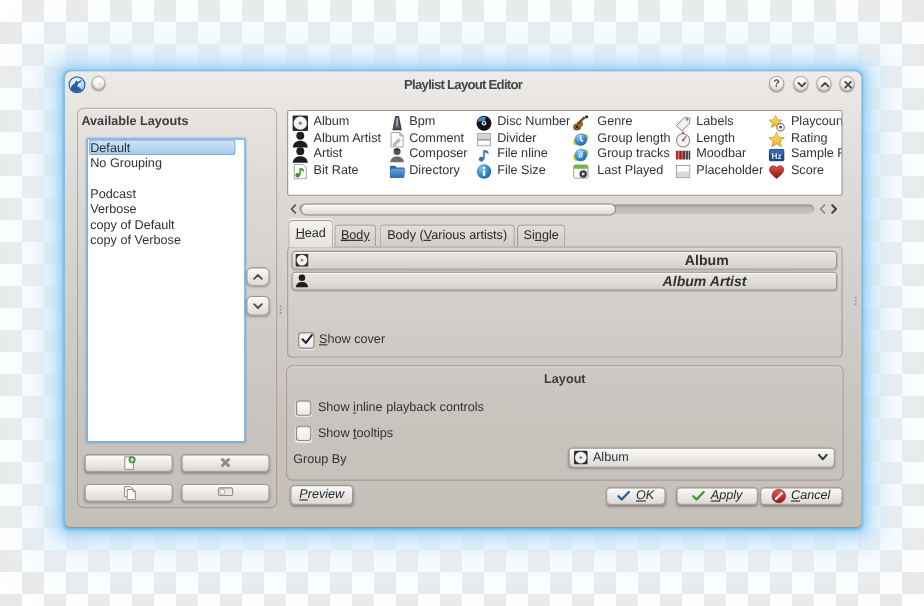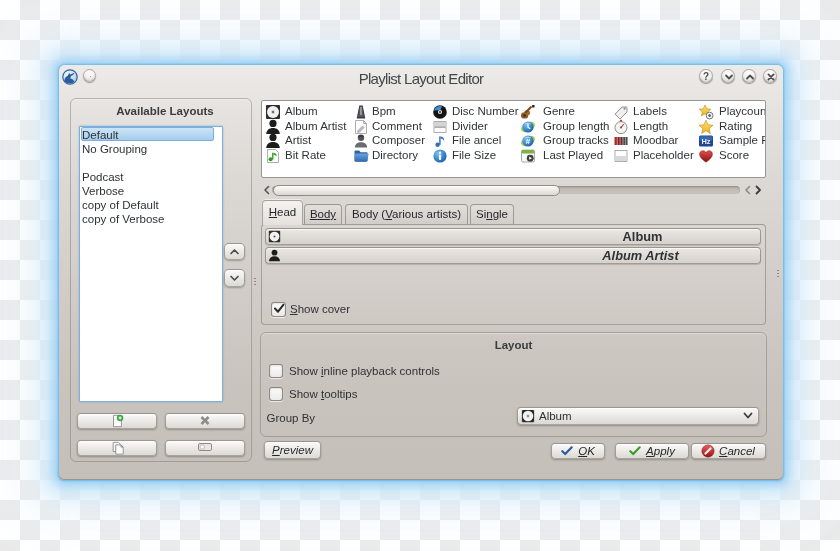--- a/index.html
+++ b/index.html
@@ -15,21 +15,21 @@
   background:linear-gradient(180deg,#edebe9 0%,#e6e3e0 10%,#dcd8d4 28%,#d1ccc7 55%,#cac4bf 75%,#c5bfb9 100%);
   box-shadow:
     inset 0 -1px 0 rgba(120,110,104,.55),
     0 0 2px 1px rgba(105,180,230,.95),
     0 0 8px 5px rgba(145,202,242,.8),
     0 0 18px 14px rgba(190,224,248,.68),
     0 0 34px 28px rgba(224,240,252,.55),
     0 0 62px 50px rgba(240,248,254,.34);
 }
 .t { position:absolute; color:#2f3234; font-size:11.5px; white-space:nowrap; }
-.title { position:absolute; top:70px; left:59px; width:724px; text-align:center; font-weight:normal; font-size:15px; color:#44474a; letter-spacing:-0.7px;}
+.title { position:absolute; top:70px; left:59px; width:724px; text-align:center; font-weight:bold; font-size:12px; color:#44474a; letter-spacing:-0.7px;}
 
 .tbtn {
   position:absolute; width:14px; height:14px; border-radius:50%;
   background:radial-gradient(circle at 50% 32%, #ffffff 0%, #f2f1ef 45%, #d9d6d2 80%, #c9c5c0 100%);
   box-shadow:0 1px 1px rgba(0,0,0,.35), inset 0 1px 1px rgba(255,255,255,.9);
   border:1px solid rgba(110,105,100,.45);
 }
 .tbtn svg { position:absolute; left:1px; top:1px; }
 
 .grp {
@@ -107,21 +107,21 @@
   <svg width="12" height="12" viewBox="0 0 12 12">
       <path d="M3 7.5l3-3 3 3" fill="none" stroke="#4b4d4f" stroke-width="1.8" stroke-linecap="round" stroke-linejoin="round"></path>
     </svg>
 </div>
 <div class="tbtn" style="left:763px;top:69.3px">
   <svg width="12" height="12" viewBox="0 0 12 12">
       <path d="M3.4 3.4l5.2 5.2M8.6 3.4L3.4 8.6" fill="none" stroke="#4b4d4f" stroke-width="1.8" stroke-linecap="round"></path>
     </svg>
 </div>
 <div class="grp" style="left:70px;top:98px;width:182px;height:364px;"></div>
-<div class="gtitle" style="left:74px;top:104.5px;width:182px;text-align:center">Available Layouts</div>
+<div class="gtitle" style="left:74px;top:104.5px;width:182px;text-align:left">Available Layouts</div>
 <div style="position:absolute;left:79px;top:126px;width:144px;height:276px;background:#ffffff;border:1px solid #7fb0da;border-radius:1px;box-shadow:0 0 2px rgba(100,160,215,.8)">
   <div style="position:absolute;left:1px;top:0px;width:133px;height:14px;background:linear-gradient(180deg,#cce4f6,#a6cdec);border:1px solid #7aade0;border-radius:2px"></div>
   <div class="t" style="left:2px;top:0.5px;line-height:14px">Default</div>
   <div class="t" style="left:2px;top:14.5px;line-height:14px">No Grouping</div>
   <div class="t" style="left:2px;top:42.5px;line-height:14px">Podcast</div>
   <div class="t" style="left:2px;top:56.5px;line-height:14px">Verbose</div>
   <div class="t" style="left:2px;top:70.5px;line-height:14px">copy of Default</div>
   <div class="t" style="left:2px;top:84.5px;line-height:14px">copy of Verbose</div>
 </div>
 <div class="btn" style="left:224px;top:243px;width:21px;height:17px;border-radius:5px">
@@ -247,21 +247,21 @@
       <rect x="2" y="2.5" width="12" height="11" fill="#fdfdfd" stroke="#9a9a9a" stroke-width=".8"></rect>
       <rect x="2.5" y="3" width="11" height="4.5" fill="#d4d4d4"></rect>
       <rect x="2.5" y="7.5" width="11" height="1.2" fill="#8e8e8e"></rect>
     </svg>
   <div class="pt" style="left:190px;top:18.5px">Divider</div>
   <svg class="pi" style="left:170px;top:32px" viewBox="0 0 16 16">
       <circle cx="5.6" cy="11.8" r="2.2" fill="#2f6fb8"></circle>
       <rect x="7.2" y="3.4" width="1.4" height="8.4" fill="#2f6fb8"></rect>
       <path d="M8.6 3.4c3 .5 3.9 2 3.4 4.3-.8-1.5-1.8-2-3.4-2.1z" fill="#2f6fb8"></path>
     </svg>
-  <div class="pt" style="left:190px;top:33px">File ancel</div>
+  <div class="pt" style="left:190px;top:33px">File nline</div>
   <svg class="pi" style="left:170px;top:46.5px" viewBox="0 0 16 16">
       <circle cx="8" cy="8" r="6.6" fill="url(#blu)"></circle>
       <circle cx="8" cy="4.7" r="1.2" fill="#fff"></circle>
       <rect x="6.9" y="6.6" width="2.2" height="5.4" rx="1" fill="#fff"></rect>
     </svg>
   <div class="pt" style="left:190px;top:47.5px">File Size</div>
 
   <svg class="pi" style="left:258px;top:2.5px" viewBox="0 0 16 16">
       <ellipse cx="4.6" cy="11.4" rx="3.6" ry="3.2" fill="#8a5a26"></ellipse>
       <ellipse cx="7.2" cy="8.8" rx="2.9" ry="2.6" fill="#9a6830"></ellipse>

